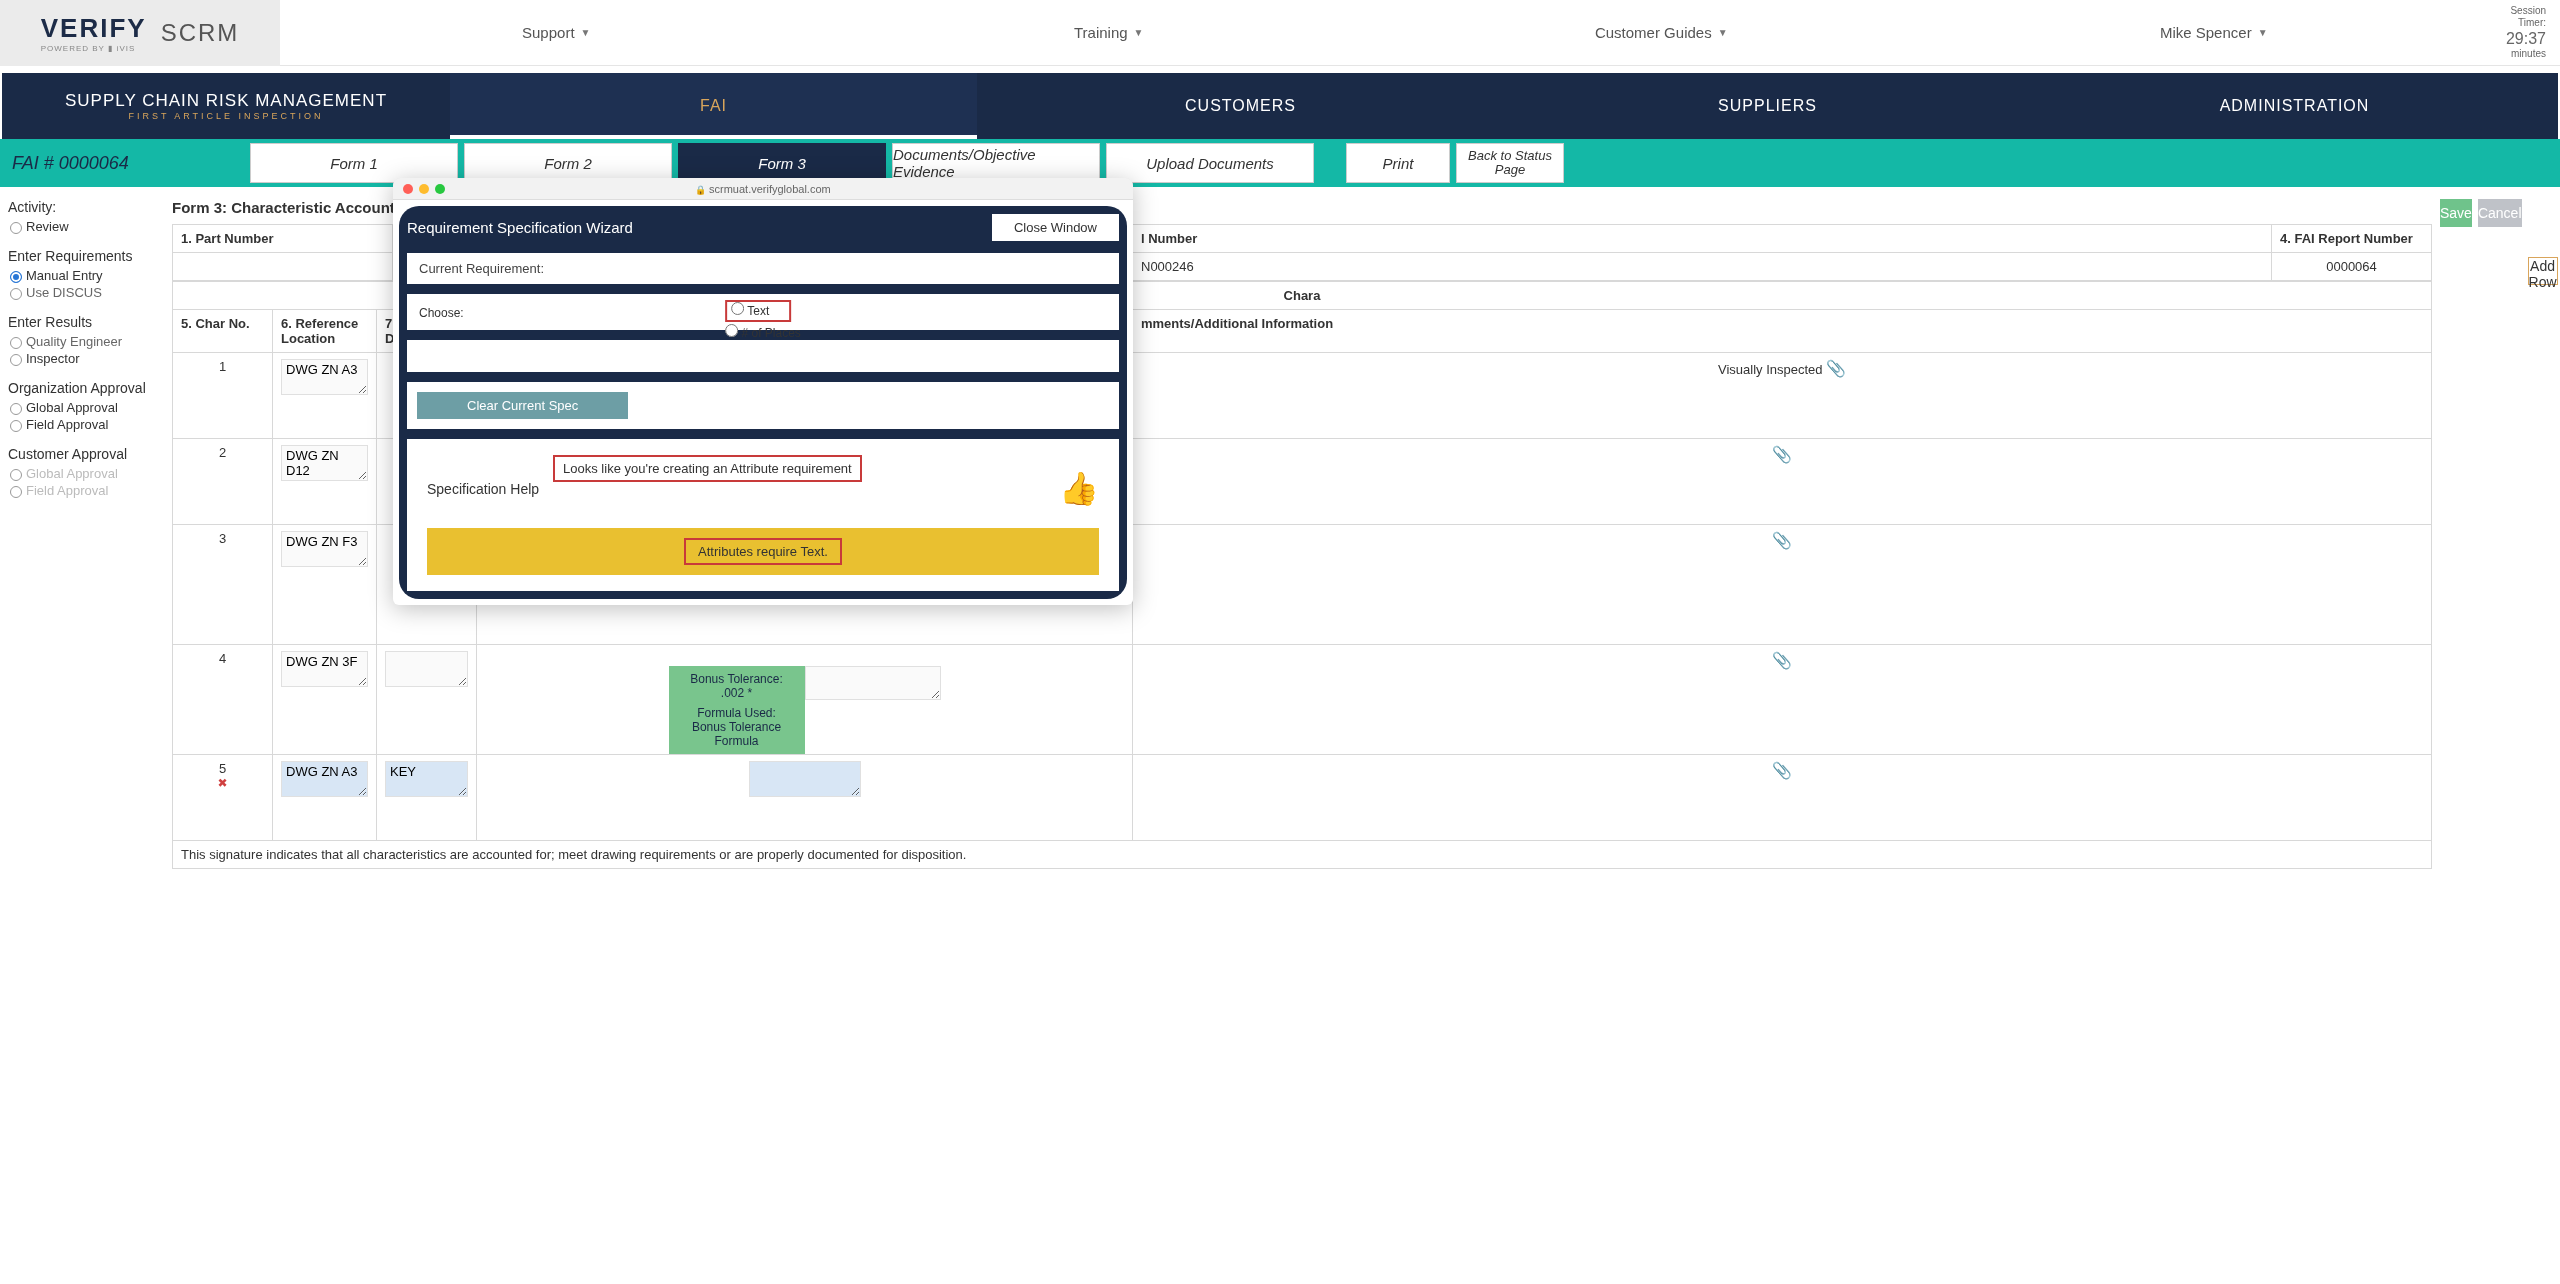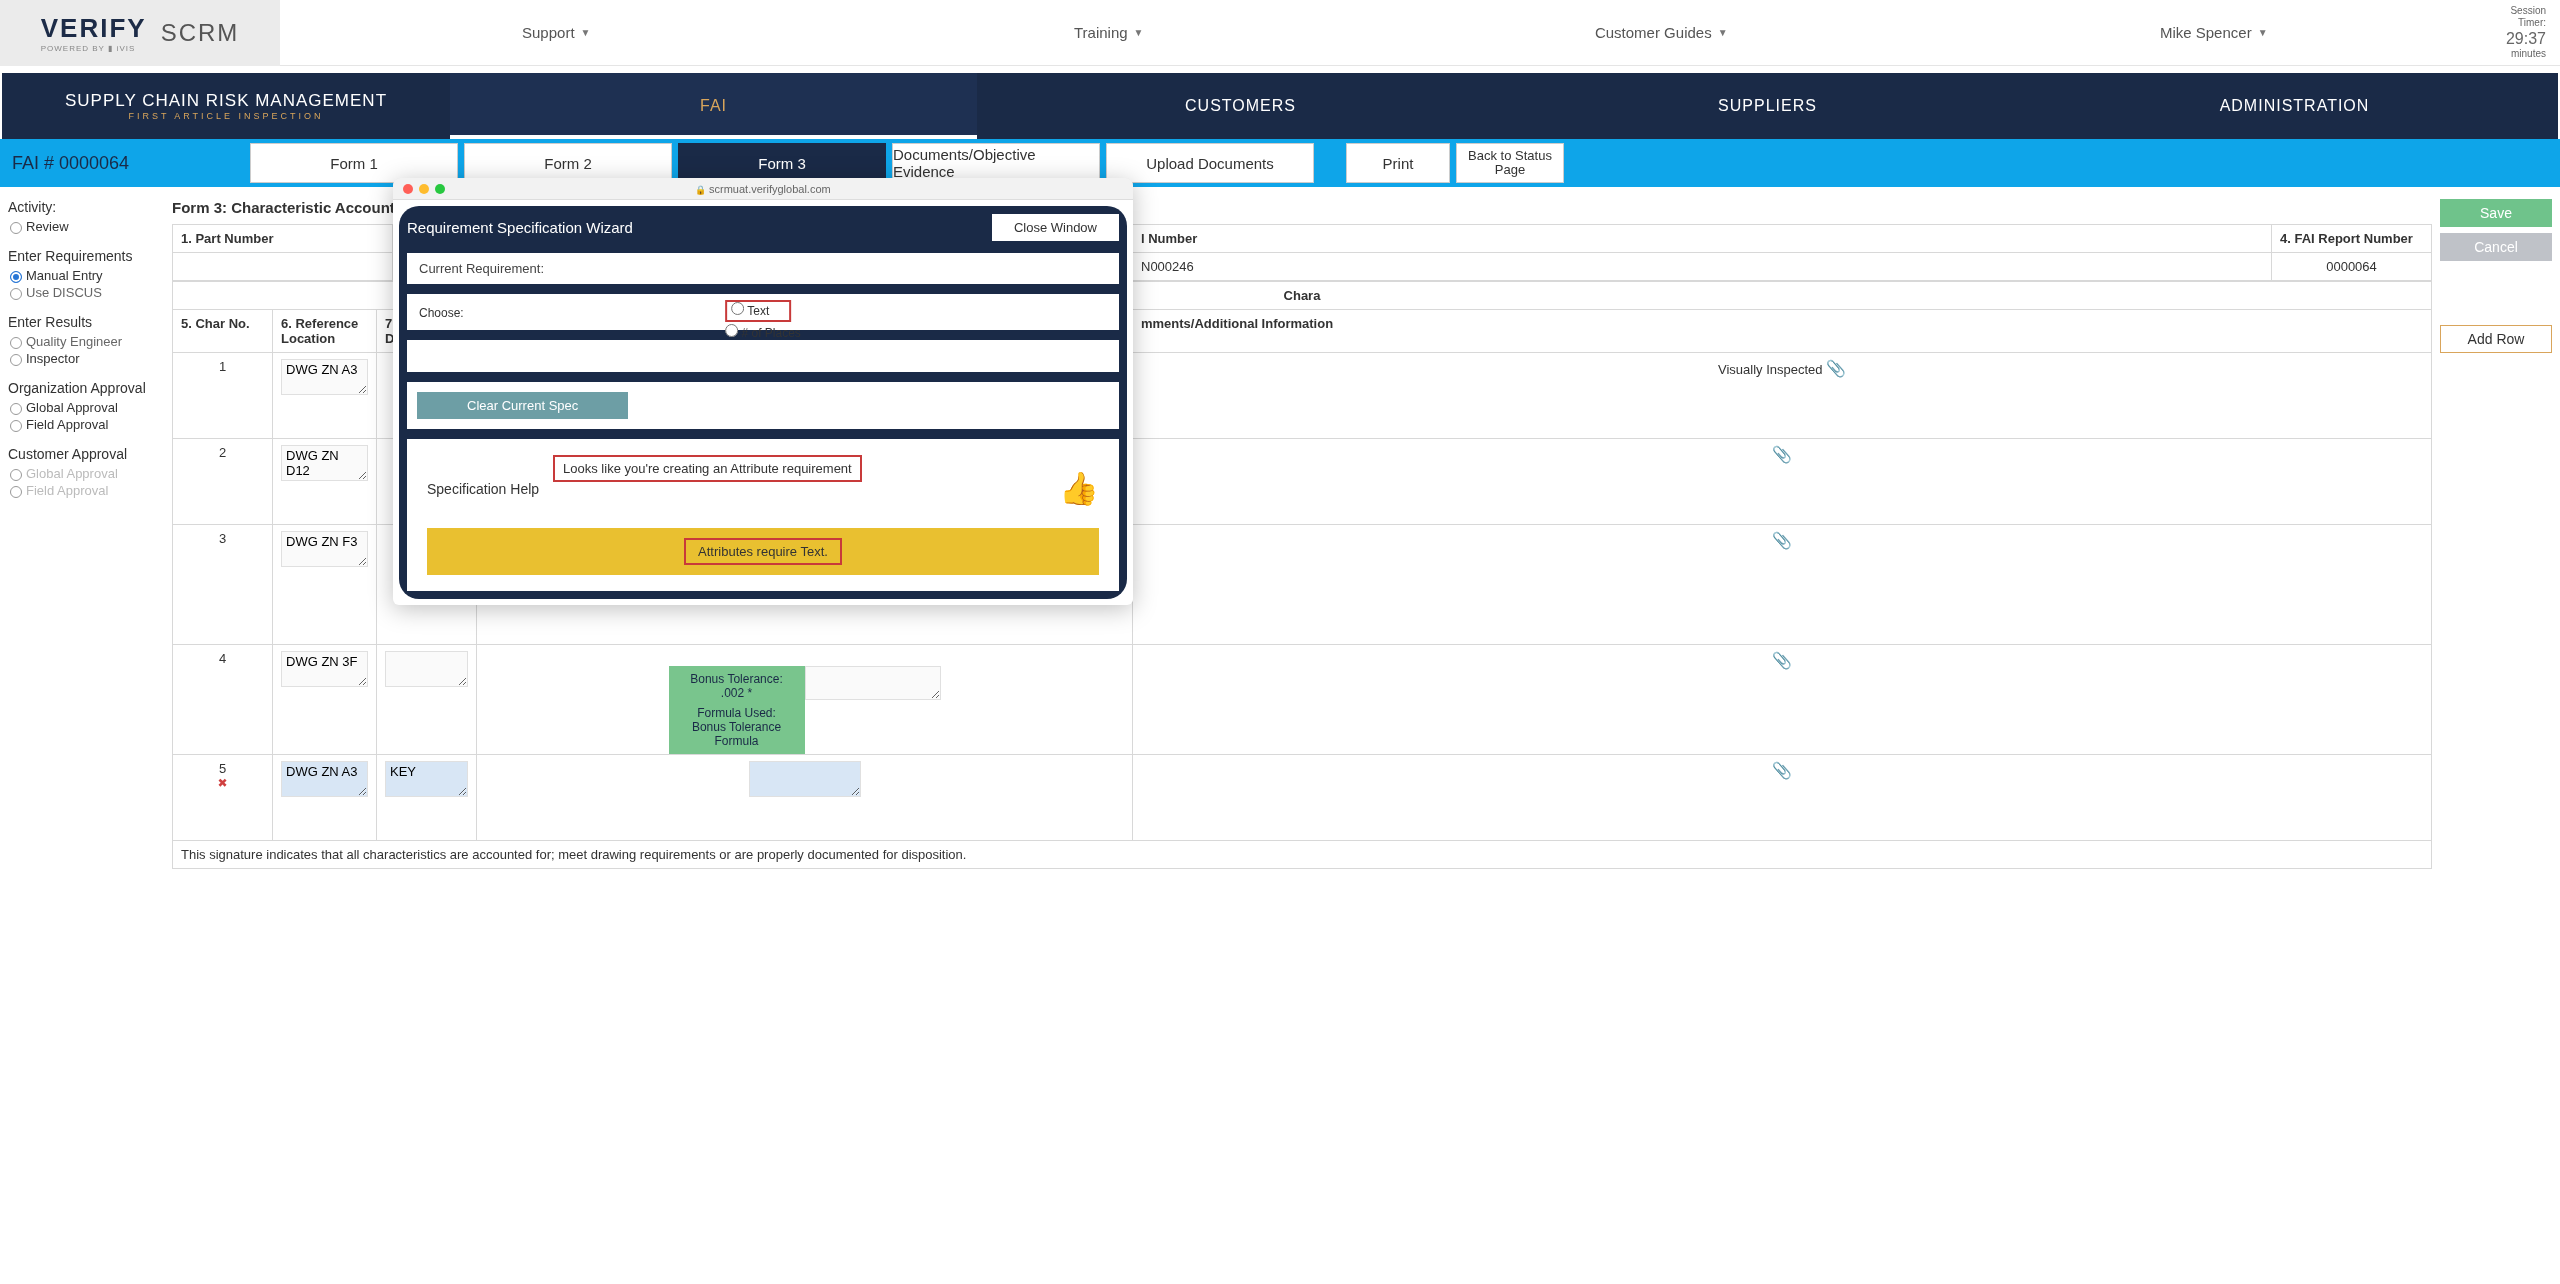--- a/index.html
+++ b/index.html
@@ -17,21 +17,21 @@
 
 .navbar { background: #1a2a47; height: 66px; display: flex; margin: 7px 2px 0; }
 .nav-left { width: 448px; display: flex; flex-direction: column; align-items: center; justify-content: center; }
 .nav-left .t1 { color: #fff; font-size: 17px; letter-spacing: 1px; }
 .nav-left .t2 { color: #d9a55b; font-size: 9px; letter-spacing: 3px; }
 .nav-tabs { flex: 1; display: flex; }
 .nav-tab { flex: 1; color: #fff; display: flex; align-items: center; justify-content: center; font-size: 16px; letter-spacing: 1px; cursor: pointer; position: relative; }
 .nav-tab.active { color: #d9a55b; background: #1e3052; }
 .nav-tab.active::after { content: ''; position: absolute; bottom: 0; left: 0; right: 0; height: 4px; background: #fff; }
 
-.toolbar { background: #0ea5e9; height: 48px; display: flex; align-items: center; padding: 0 8px; gap: 6px; }
+.toolbar { background: #14b8a6; height: 48px; display: flex; align-items: center; padding: 0 8px; gap: 6px; font-style: italic; }
 .fai-id { width: 236px; color: #1a2a47; font-size: 18px; font-weight: 400; padding-left: 4px; }
 .tool-btn { background: #fff; border: 1px solid #ccc; height: 40px; display: flex; align-items: center; justify-content: center; font-size: 15px; cursor: pointer; color: #333; }
 .tool-btn.w1 { width: 208px; }
 .tool-btn.active { background: #1a2a47; color: #fff; border-color: #1a2a47; }
 .tool-spacer { width: 20px; }
 .tool-btn.print { width: 104px; }
 .tool-btn.back { width: 108px; font-size: 13px; flex-direction: column; line-height: 1.1; }
 
 .main { display: flex; padding: 12px 8px; gap: 8px; }
 .sidebar { width: 156px; font-size: 14px; color: #333; }
@@ -49,21 +49,21 @@
 table.grid th, table.grid td { border: 1px solid #d8d8d8; padding: 6px 8px; font-size: 13px; text-align: left; vertical-align: top; background: #fff; }
 table.grid th { font-weight: 700; background: #fff; }
 .cell-input { width: 100%; min-height: 32px; background: #fafafa; border: 1px solid #e0e0e0; resize: both; font-size: 13px; padding: 2px 4px; }
 .cell-input.blue { background: #d8e6f5; }
 .attach { color: #bbb; font-size: 16px; }
 .char-row td { height: 86px; }
 .bonus { background: #79c58d; text-align: center; font-size: 12px; color: #1a2a47; padding: 6px; }
 .x-icon { color: #d04040; font-size: 12px; display: block; }
 .signature-row td { font-size: 13px; }
 
-.right { width: 112px; display: flex; flex-direction: column; gap: 6px; }
+.right { width: 112px; display: flex; flex-direction: row; gap: 6px; }
 .r-btn { width: 100%; height: 28px; border: none; font-size: 14px; cursor: pointer; }
 .r-save { background: #6fc38b; color: #fff; }
 .r-cancel { background: #bfc2c8; color: #fff; }
 .r-add { background: #fff; border: 1px solid #d9a55b; color: #333; margin-top: 58px; }
 
 
 .modal-wrap { position: absolute; top: 178px; left: 393px; width: 740px; background: #e8e8e8; border-radius: 8px 8px 6px 6px; box-shadow: 0 4px 24px rgba(0,0,0,0.25); overflow: hidden; }
 .mac-bar { height: 22px; background: #f2f2f2; display: flex; align-items: center; padding: 0 10px; gap: 6px; border-bottom: 1px solid #ddd; position: relative; }
 .mac-dot { width: 10px; height: 10px; border-radius: 50%; }
 .mac-url { position: absolute; left: 50%; transform: translateX(-50%); font-size: 11px; color: #666; }

